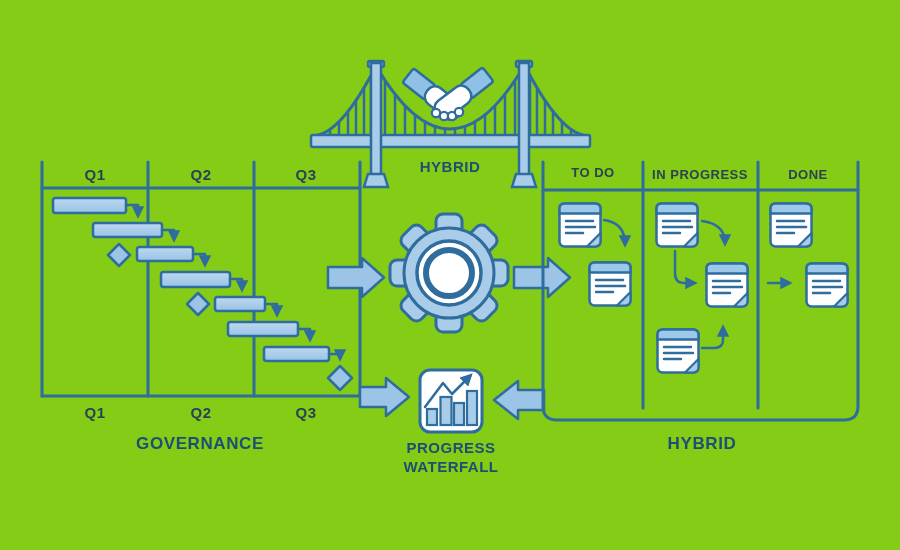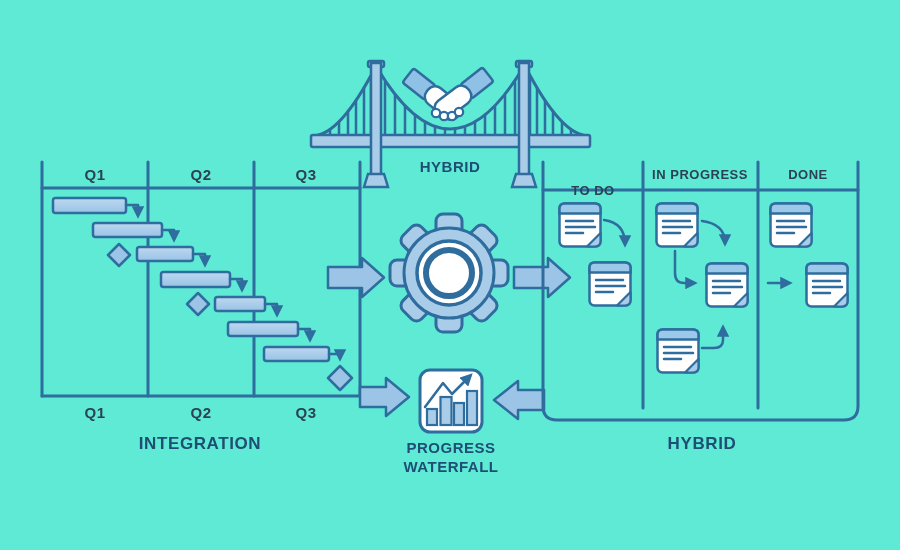--- a/index.html
+++ b/index.html
@@ -1,19 +1,19 @@
 <!DOCTYPE html>
 <html><head>
 <meta charset="utf-8">
 <style>
   html,body{margin:0;padding:0;}
   .canvas{
     position:relative;
     width:900px;height:550px;
-    background:#5eead4;
+    background:#84cc16;
     font-family:"Liberation Sans", sans-serif;
     overflow:hidden;
   }
   svg{position:absolute;left:0;top:0;}
   .lbl{
     position:absolute;
     transform:translateX(-50%);
     text-align:center;
     font-weight:bold;
     white-space:nowrap;
@@ -176,26 +176,26 @@
 <div class="lbl qlbl" style="left:306px;top:166px;">Q3</div>
 
 <div class="lbl qlbl" style="left:95px;top:404px;">Q1</div>
 <div class="lbl qlbl" style="left:201px;top:404px;">Q2</div>
 <div class="lbl qlbl" style="left:306px;top:404px;">Q3</div>
 
 <div class="lbl midlbl" style="left:450px;top:157px;">
   <div>HYBRID</div>
 </div>
 
-<div class="lbl collbl" style="left:593px;top:183px;">TO DO</div>
+<div class="lbl collbl" style="left:593px;top:165px;">TO DO</div>
 <div class="lbl collbl" style="left:700px;top:167px;">IN PROGRESS</div>
 <div class="lbl collbl" style="left:808px;top:167px;">DONE</div>
 
 <div class="lbl biglbl" style="left:200px;top:433px;">
-  <div>INTEGRATION</div>
+  <div>GOVERNANCE</div>
 </div>
 
 <div class="lbl midlbl" style="left:451px;top:438px;">
   <div>PROGRESS</div>
   <div>WATERFALL</div>
 </div>
 
 <div class="lbl biglbl" style="left:702px;top:433px;">
   <div>HYBRID</div>
 </div>

